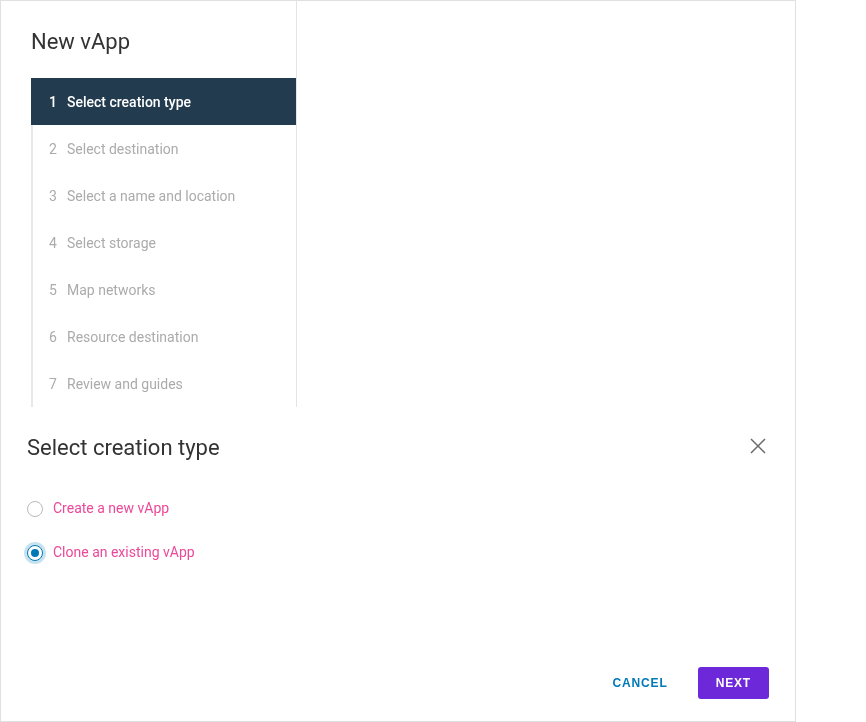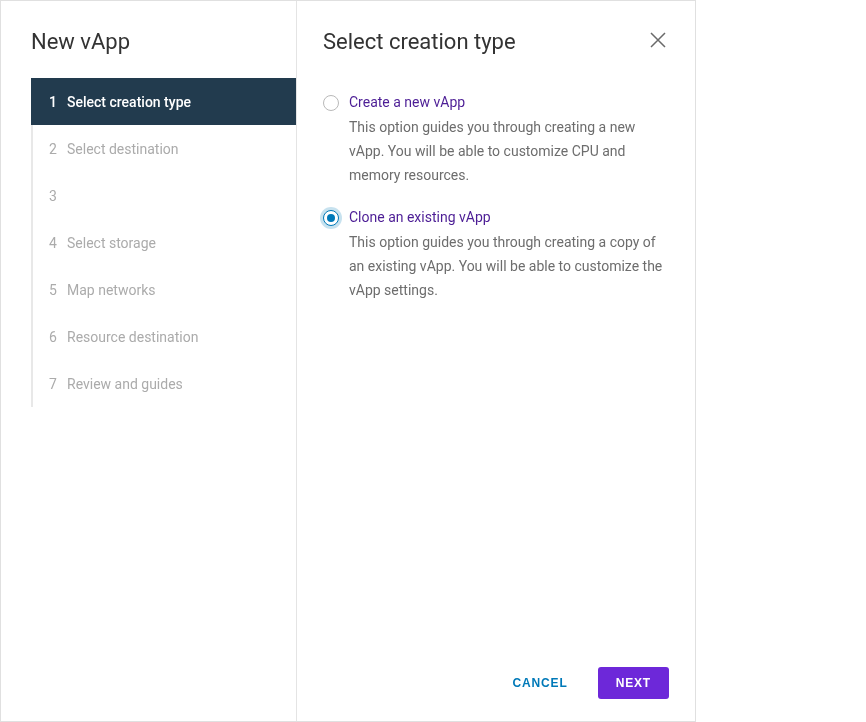--- a/index.html
+++ b/index.html
@@ -5,23 +5,24 @@
     * { box-sizing: border-box; margin: 0; padding: 0; }
     body {
       font-family: -apple-system, BlinkMacSystemFont, "Segoe UI", Roboto, "Helvetica Neue", Arial, sans-serif;
       background: #fff;
       width: 866px;
       height: 722px;
       overflow: hidden;
     }
     .wizard {
       display: flex;
-      width: 696px;
+      width: 796px;
       height: 722px;
       border: 1px solid #e0e0e0;
+      flex-direction: column;
     }
     .sidebar {
       width: 296px;
       border-right: 1px solid #e4e4e4;
       padding: 28px 0 0 0;
     }
     .sidebar-title {
       font-size: 22px;
       font-weight: 400;
       color: #333;
@@ -108,21 +109,21 @@
       content: "";
       position: absolute;
       top: 3px; left: 3px;
       width: 8px; height: 8px;
       border-radius: 50%;
       background: #0079b8;
     }
     .option-text { flex: 1; }
     .option-label {
       font-size: 14px;
-      color: #4c1d95;
+      color: #ec4899;
       margin-bottom: 6px;
     }
     .option-desc {
       font-size: 14px;
       color: #6d6d6d;
       line-height: 1.7;
     }
     .footer {
       position: absolute;
       bottom: 22px;
@@ -160,20 +161,21 @@
       <li class="step active">
         <span class="num">1</span>
         <span>Select creation type</span>
       </li>
       <li class="step">
         <span class="num">2</span>
         <span>Select destination</span>
       </li>
       <li class="step">
         <span class="num">3</span>
+        <span>Select a name and location</span>
       </li>
       <li class="step">
         <span class="num">4</span>
         <span>Select storage</span>
       </li>
       <li class="step">
         <span class="num">5</span>
         <span>Map networks</span>
       </li>
       <li class="step">
@@ -194,29 +196,27 @@
         <svg viewBox="0 0 18 18">
             <path d="M2 2 L16 16 M16 2 L2 16"></path>
           </svg>
       </span>
     </div>
 
     <div class="option">
       <span class="radio"></span>
       <div class="option-text">
         <div class="option-label">Create a new vApp</div>
-        <div class="option-desc">This option guides you through creating a new vApp. You will be able to customize CPU and memory resources.</div>
       </div>
     </div>
 
     <div class="option">
       <span class="radio selected"></span>
       <div class="option-text">
         <div class="option-label">Clone an existing vApp</div>
-        <div class="option-desc">This option guides you through creating a copy of an existing vApp. You will be able to customize the vApp settings.</div>
       </div>
     </div>
 
     <div class="footer">
       <button class="btn btn-cancel">CANCEL</button>
       <button class="btn btn-next">NEXT</button>
     </div>
   </section>
 </div>
 

